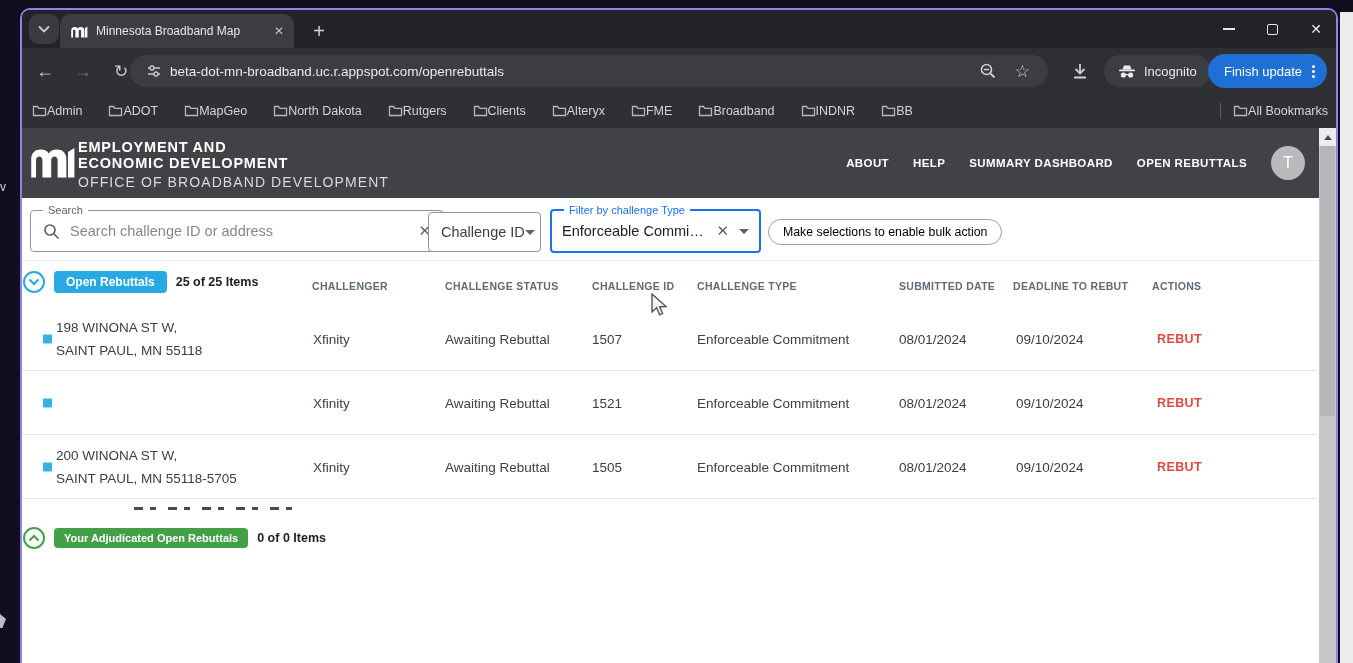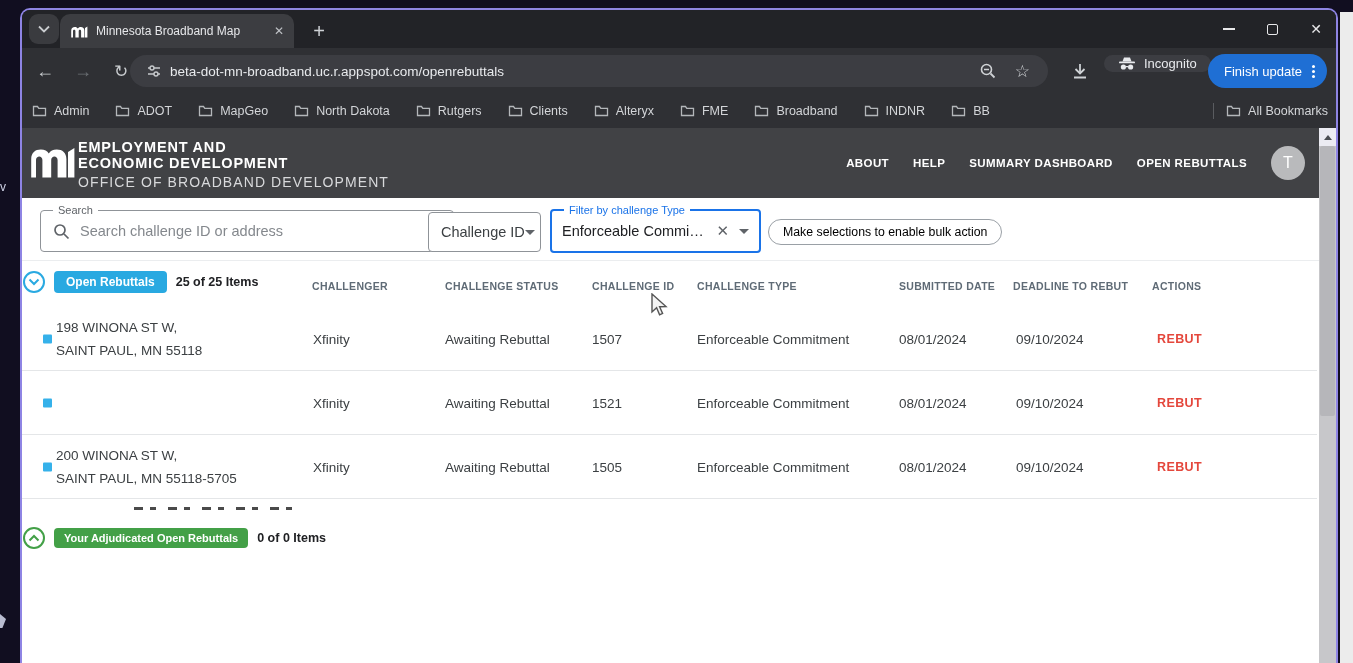--- a/index.html
+++ b/index.html
@@ -33,30 +33,30 @@
   .nav-ico { font-size:18px; line-height:1; }
   .back { position:absolute; left:14px; color:#c8cbce; }
   .fwd  { position:absolute; left:52px; color:#6b6f74; }
   .reload { position:absolute; left:92px; color:#c8cbce; font-size:17px; }
   .omnibox { position:absolute; left:108px; top:7px; width:918px; height:32px; background:#3c3d42; border-radius:16px; display:flex; align-items:center; padding:0 12px; }
   .siteinfo { margin:0 8px 0 4px; }
   .url { color:#e8eaed; font-size:13.5px; white-space:nowrap; flex:1; }
   .omni-icons { display:flex; align-items:center; gap:18px; padding-right:6px; }
   .star { color:#cfd2d5; font-size:17px; }
   .dl-ico { position:absolute; left:1048px; top:13px; }
-  .incog-pill { position:absolute; left:1082px; top:7px; height:17px; border-radius:16px; background:#3c3d42; display:flex; align-items:center; gap:8px; padding:0 14px; }
+  .incog-pill { position:absolute; left:1082px; top:7px; height:32px; border-radius:16px; background:#3c3d42; display:flex; align-items:center; gap:8px; padding:0 14px; }
   .incog-pill span { color:#e8eaed; font-size:13px; }
   .update-pill { position:absolute; left:1186px; top:6px; height:34px; border-radius:17px; background:#1f6fd4; display:flex; align-items:center; gap:10px; padding:0 12px 0 16px; }
   .update-pill .lbl { color:#fff; font-size:13px; }
   .kebab { color:#fff; font-size:13px; letter-spacing:0; line-height:4px; display:flex; flex-direction:column; gap:2px; }
   .kebab i { width:3px; height:3px; background:#fff; border-radius:50%; display:block; }
 
   
   .bookmarks { position:relative; height:34px; background:#2f3034; display:flex; align-items:center; padding:0 10px; gap:26px; }
-  .bm { display:flex; align-items:center; gap:7px; }
+  .bm { display:flex; align-items:center; }
   .bm span { color:#d3d5d8; font-size:12.5px; white-space:nowrap; }
   .bm-right { position:absolute; right:8px; display:flex; align-items:center; gap:12px; }
   .bm-sep { width:1px; height:16px; background:#5a5c60; }
 
   
   .viewport { position:absolute; left:0; right:0; top:118px; bottom:0; background:#fff; }
 
   
   .site-header { position:absolute; left:0; right:17px; top:0; height:70px; background:#414245; }
   .logo { position:absolute; left:6px; top:14px; }
@@ -65,21 +65,21 @@
   .org .l3 { font-size:14px; letter-spacing:1.1px; color:#d8d9db; margin-top:3px; white-space:nowrap; }
   .site-nav { position:absolute; right:14px; top:0; height:70px; display:flex; align-items:center; gap:24px; }
   .site-nav .nav-item { color:#fff; font-size:11.5px; font-weight:bold; letter-spacing:0.4px; white-space:nowrap; }
   .avatar { width:34px; height:34px; border-radius:50%; background:#b9babc; color:#fff; font-size:16px; display:flex; align-items:center; justify-content:center; }
 
   
   .content { position:absolute; left:0; right:17px; top:70px; bottom:0; background:#fff; }
 
   .field { position:absolute; border:1px solid #8f9398; border-radius:4px; background:#fff; }
   .field-label { position:absolute; top:-7px; left:12px; background:#fff; padding:0 5px; font-size:11px; color:#5f6368; white-space:nowrap; }
-  .search-field { left:18px; top:12px; width:414px; height:42px; display:flex; align-items:center; padding:0 12px; gap:10px; }
+  .search-field { left:8px; top:12px; width:414px; height:42px; display:flex; align-items:center; padding:0 12px; gap:10px; }
   .search-ph { color:#84888d; font-size:14.5px; flex:1; white-space:nowrap; }
   .clear-x { color:#5f6368; font-size:15px; }
   .select-chevron { width:0; height:0; border-left:5px solid transparent; border-right:5px solid transparent; border-top:5px solid #5f6368; }
   .challenge-select { left:406px; top:14px; width:113px; height:40px; display:flex; align-items:center; justify-content:space-between; padding:0 12px; }
   .challenge-select .val { color:#3c4043; font-size:14.5px; white-space:nowrap; }
   .type-select { left:528px; top:11px; width:211px; height:44px; border:2px solid #1a73e8; display:flex; align-items:center; padding:0 10px; gap:10px; }
   .type-select .field-label { color:#1a73e8; }
   .type-select .val { color:#202124; font-size:14.5px; flex:1; white-space:nowrap; overflow:hidden; }
   .bulk-btn { position:absolute; left:746px; top:21px; height:26px; border:1px solid #9aa0a6; border-radius:14px; background:#fff; display:flex; align-items:center; padding:0 14px; }
   .bulk-btn span { color:#000000; font-size:12.3px; white-space:nowrap; }

